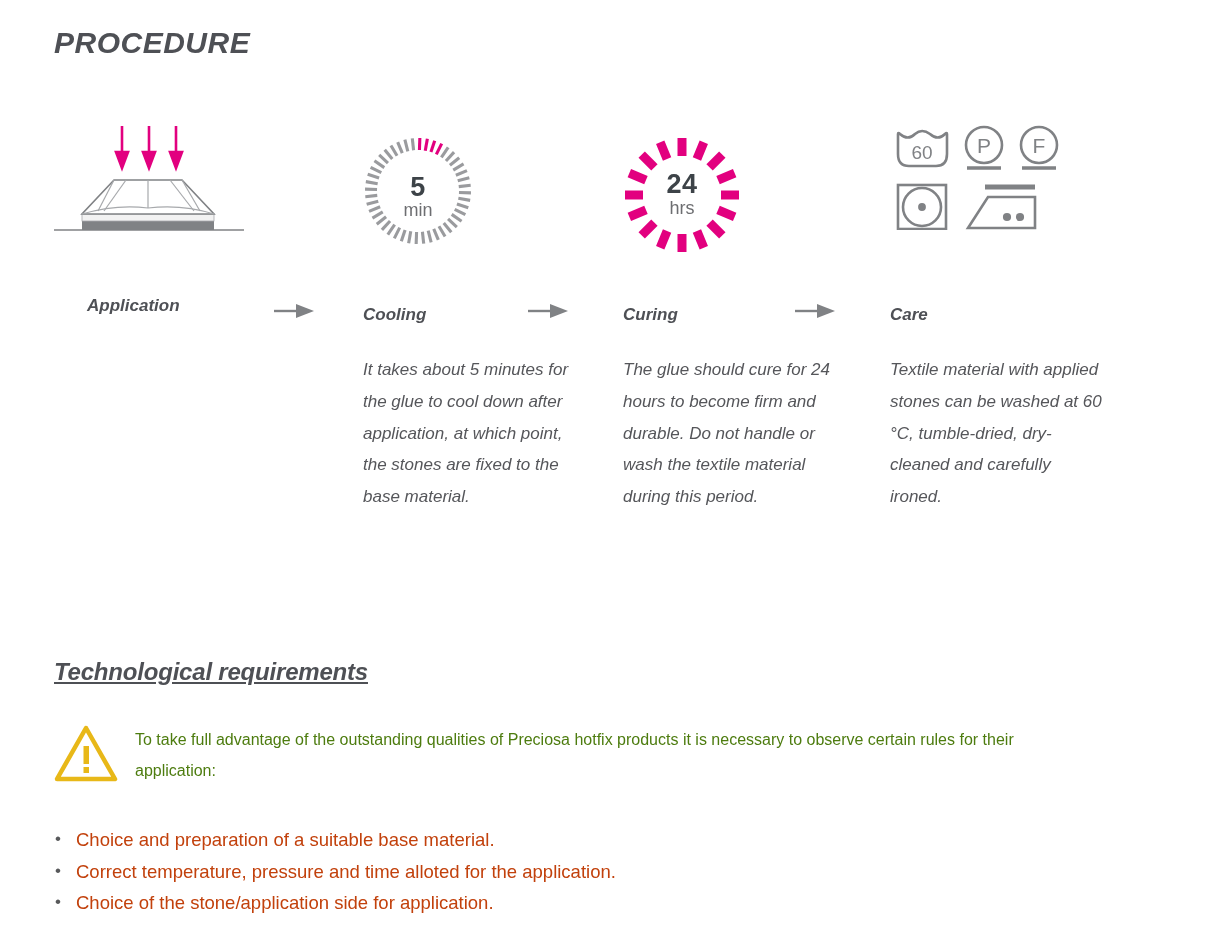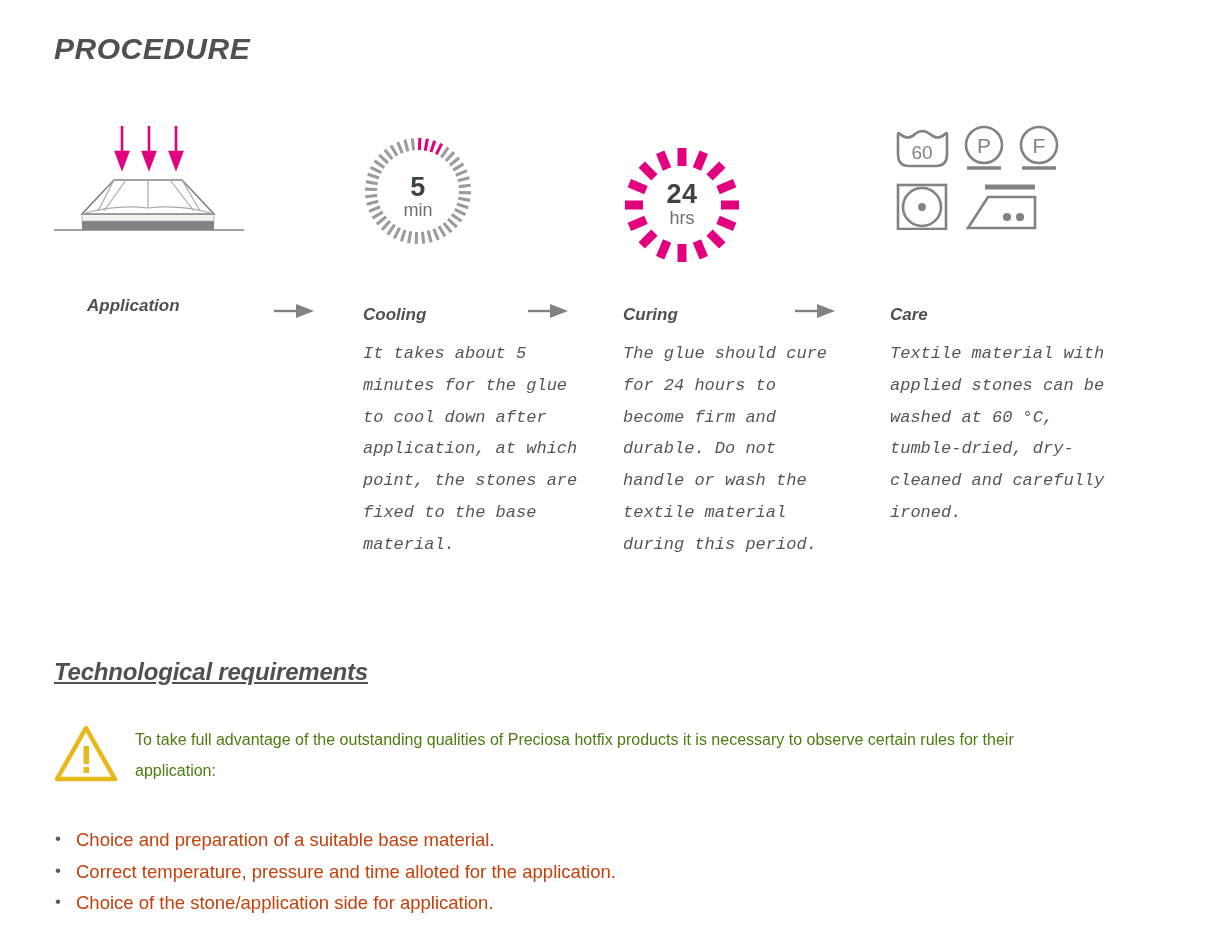--- a/index.html
+++ b/index.html
@@ -13,21 +13,21 @@
     position: relative;
     font-family: "Liberation Sans", sans-serif;
     color: #58595b;
     overflow: hidden;
   }
 
   
   #page-title {
     position: absolute;
     left: 54px;
-    top: 32px;
+    top: 26px;
     font-size: 30px;
     font-weight: bold;
     font-style: italic;
     letter-spacing: 0.5px;
     color: #4e5055;
   }
 
   
   #procedure {
     position: absolute;
@@ -63,39 +63,39 @@
   
   #step-application { left: 54px;  width: 210px; }
   #step-cooling     { left: 363px; width: 230px; }
   #step-curing      { left: 623px; width: 230px; }
   #step-care        { left: 890px; width: 230px; }
 
   #step-application .step-label { margin-top: 26px; margin-left: 33px; }
   #step-cooling  .step-label,
   #step-curing   .step-label,
   #step-care     .step-label { margin-top: 35px; }
-  .step-body { margin-top: 13px; font-family: Liberation Mono, monospace; }
+  .step-body { margin-top: 29px; }
 
   
   .flow-arrow {
     position: absolute;
     top: 193px;
     width: 40px;
     height: 16px;
   }
   #arrow-1 { left: 274px; }
   #arrow-2 { left: 528px; }
   #arrow-3 { left: 795px; }
 
   
   #application-graphic { position: absolute; left: 0; top: 6px; }
 
   
   #cooling-timer { position: absolute; left: 0px; top: 26px; }
-  #curing-timer  { position: absolute; left: 0px; top: 36px; }
+  #curing-timer  { position: absolute; left: 0px; top: 26px; }
 
   .timer-value {
     position: absolute;
     width: 100%;
     text-align: center;
     font-size: 27px;
     font-weight: bold;
     font-style: normal;
     color: #3d4348;
     letter-spacing: 0.5px;

